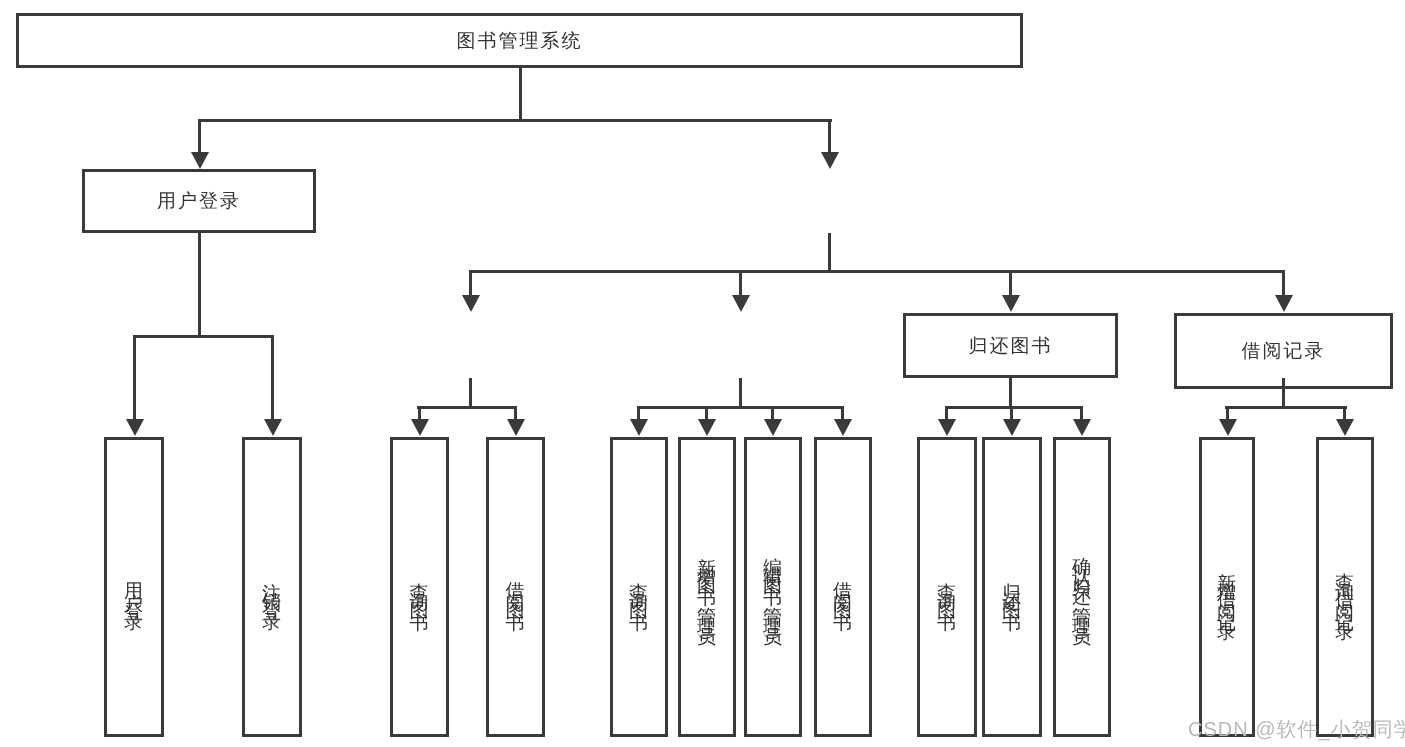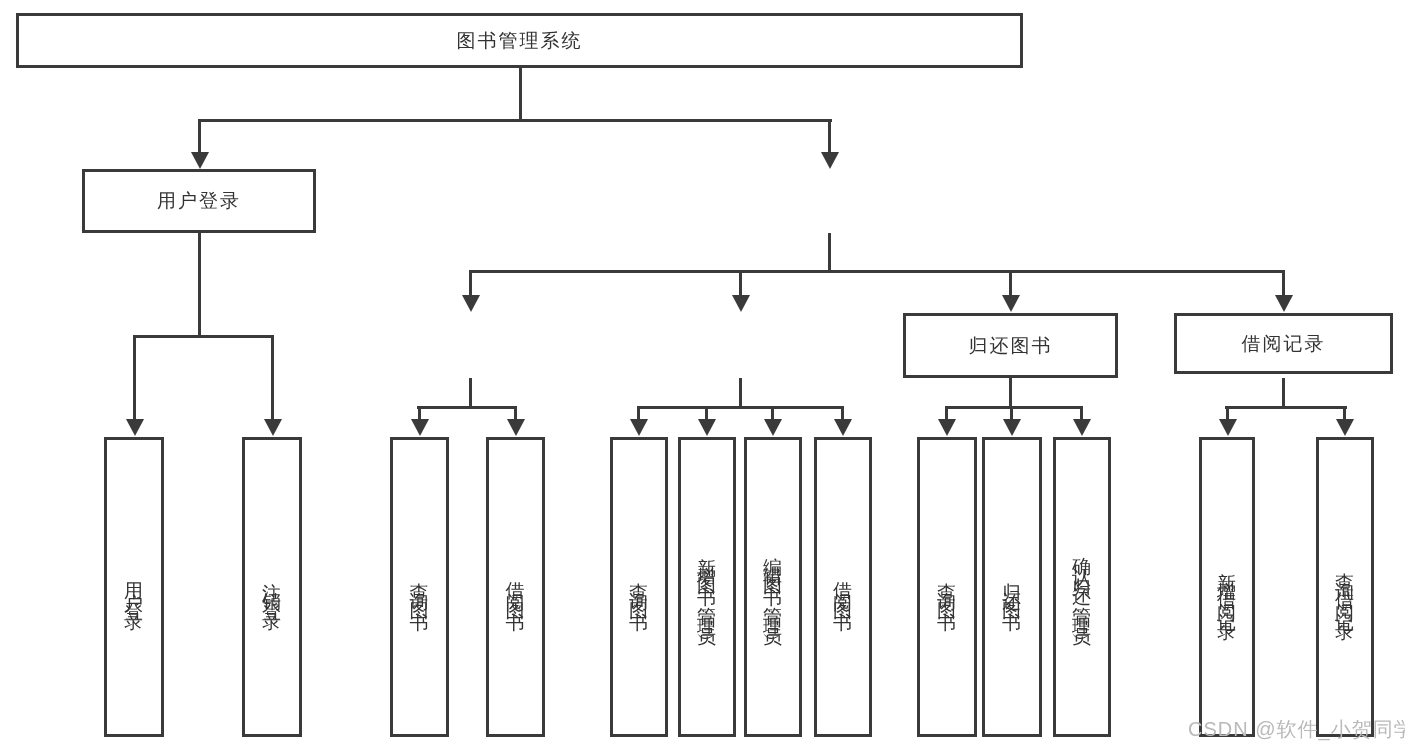--- a/index.html
+++ b/index.html
@@ -42,21 +42,21 @@
     <span>图书管理系统</span>
   </div>
 
   <div class="box h" style="left:82px;top:169px;width:234px;height:64px;">
     <span>用户登录</span>
   </div>
 
   <div class="box h" style="left:903px;top:313px;width:215px;height:65px;">
     <span>归还图书</span>
   </div>
-  <div class="box h" style="left:1174px;top:313px;width:219px;height:61px;">
+  <div class="box h" style="left:1174px;top:313px;width:219px;height:76px;">
     <span>借阅记录</span>
   </div>
 
   <div class="box v" style="left:104px;top:437px;width:60px;height:300px;">
     <span>用户登录</span>
   </div>
   <div class="box v" style="left:242px;top:437px;width:60px;height:300px;">
     <span>注销登录</span>
   </div>
 

